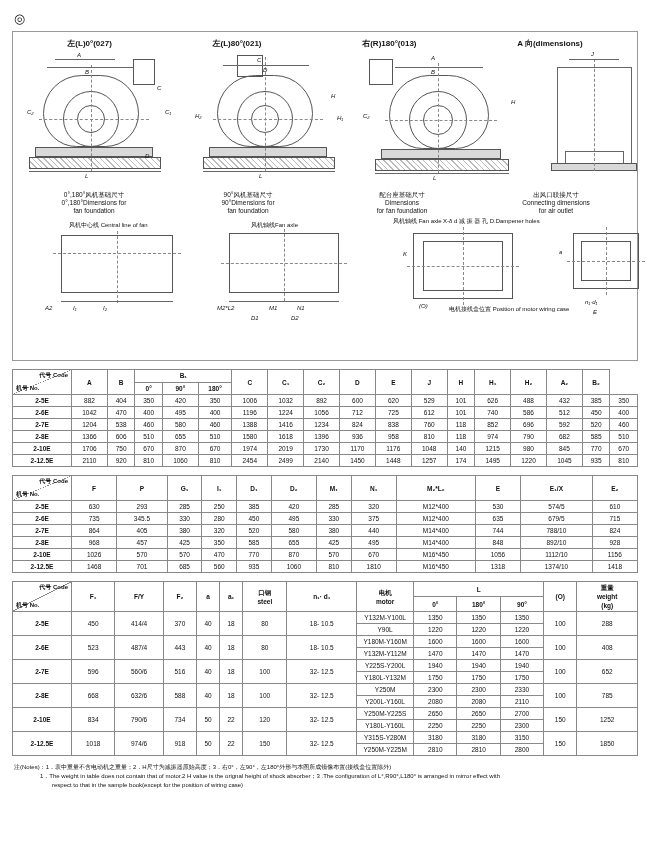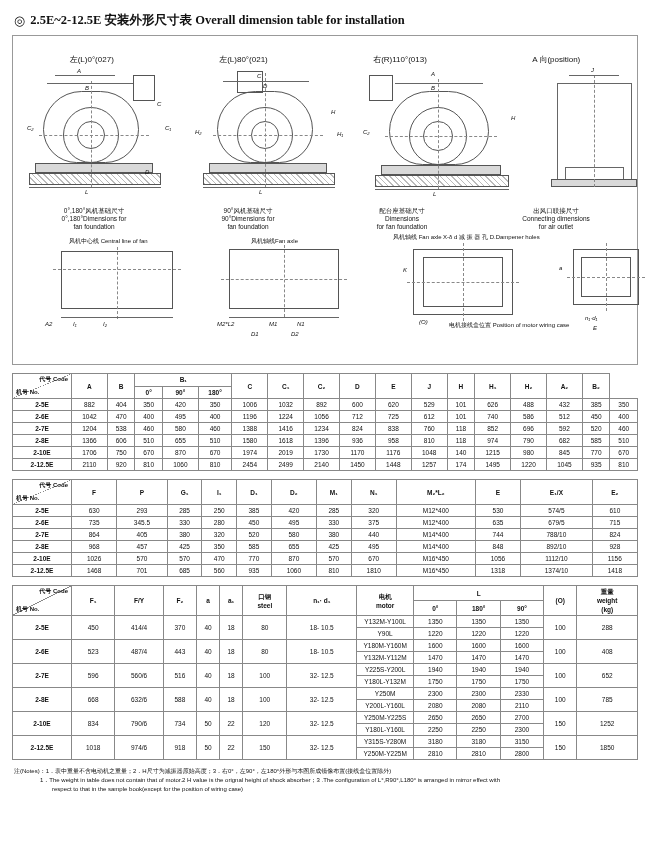--- a/index.html
+++ b/index.html
@@ -14,21 +14,21 @@
   .page{position:relative;width:650px;height:842px;box-sizing:border-box;padding:10px 12px;}
 
   
   .title-row{display:flex;align-items:center;gap:5px;margin:2px 0 6px 2px;}
   .title-mark{font-size:13px;line-height:13px;color:#111;}
   .title-text{font-family:"Liberation Serif", serif;font-weight:bold;font-size:12.5px;letter-spacing:0px;}
 
   
   .drawings{border:1px solid #999;background:#fff;padding:4px 4px 6px 4px;position:relative;height:330px;box-sizing:border-box;}
   .dw-headrow{display:flex;justify-content:space-around;font-size:8px;margin:2px 0 0 0;}
-  .dw-headrow span{font-weight:normal;margin-top:12px;}
+  .dw-headrow span{font-weight:bold;}
   .dw-row1{position:relative;height:140px;}
   .dw-captions{display:flex;justify-content:space-around;text-align:center;font-size:6.5px;line-height:8px;margin-top:2px;}
   .dw-captions div{width:140px;}
   .dw-row2{position:relative;height:110px;margin-top:4px;}
 
   .fig{position:absolute;border:0;}
   .lbl{position:absolute;font-size:6px;color:#111;white-space:nowrap;}
   .lbl-i{font-style:italic;}
   .box{position:absolute;border:1px solid #555;box-sizing:border-box;}
   .ln{position:absolute;background:#666;}
@@ -58,30 +58,29 @@
   .notes .n2{margin-left:28px;}
   .notes .n3{margin-left:40px;}
 </style>
 </head>
 <body>
 
 <div class="page">
 
   <div class="title-row">
     <span class="title-mark">◎</span>
-    <span class="title-text">2.5E~2-12.5E 安装外形尺寸表 Overall dimension table for installation</span>
   </div>
 
   <div class="drawings">
 
     <div class="dw-headrow">
       <span>左(L)0°(027)</span>
       <span>左(L)80°(021)</span>
-      <span>右(R)110°(013)</span>
-      <span>A 向(position)</span>
+      <span>右(R)180°(013)</span>
+      <span>A 向(dimensions)</span>
     </div>
 
     <div class="dw-row1">
 
       <div class="fig" style="left:8px;top:4px;width:150px;height:134px;">
         <div class="box" style="left:18px;top:22px;width:96px;height:72px;border-radius:46px 46px 40px 40px;"></div>
         <div class="circ" style="left:38px;top:38px;width:56px;height:56px;"></div>
         <div class="circ" style="left:52px;top:52px;width:28px;height:28px;"></div>
         <div class="box" style="left:108px;top:6px;width:22px;height:26px;"></div>
         <div class="box fill-gray" style="left:10px;top:94px;width:118px;height:10px;"></div>

